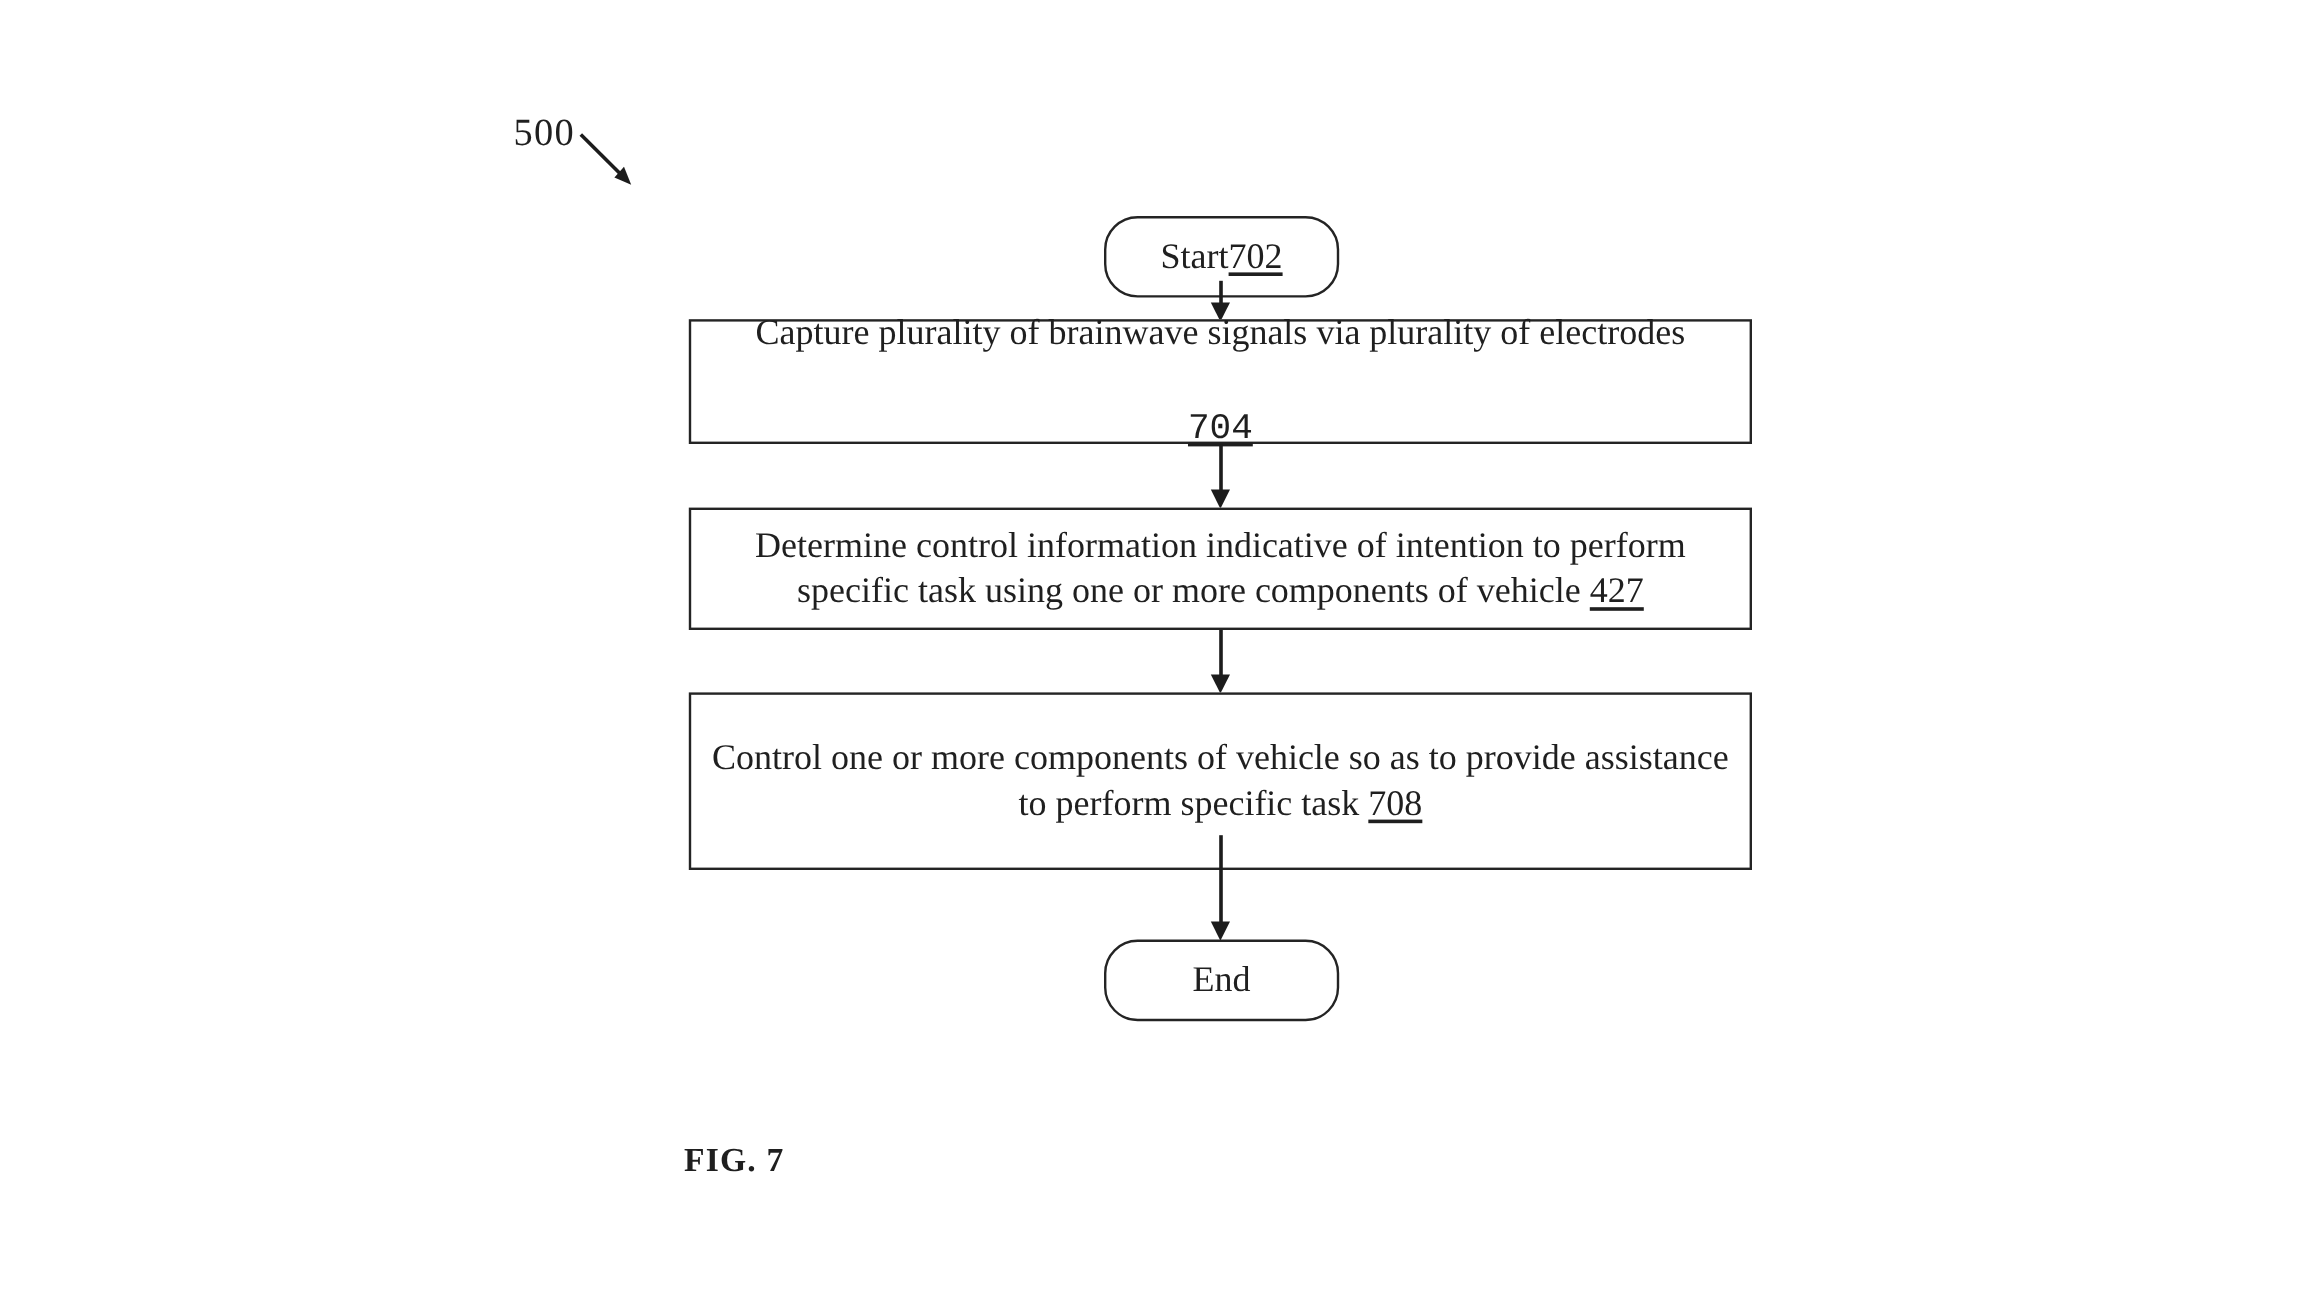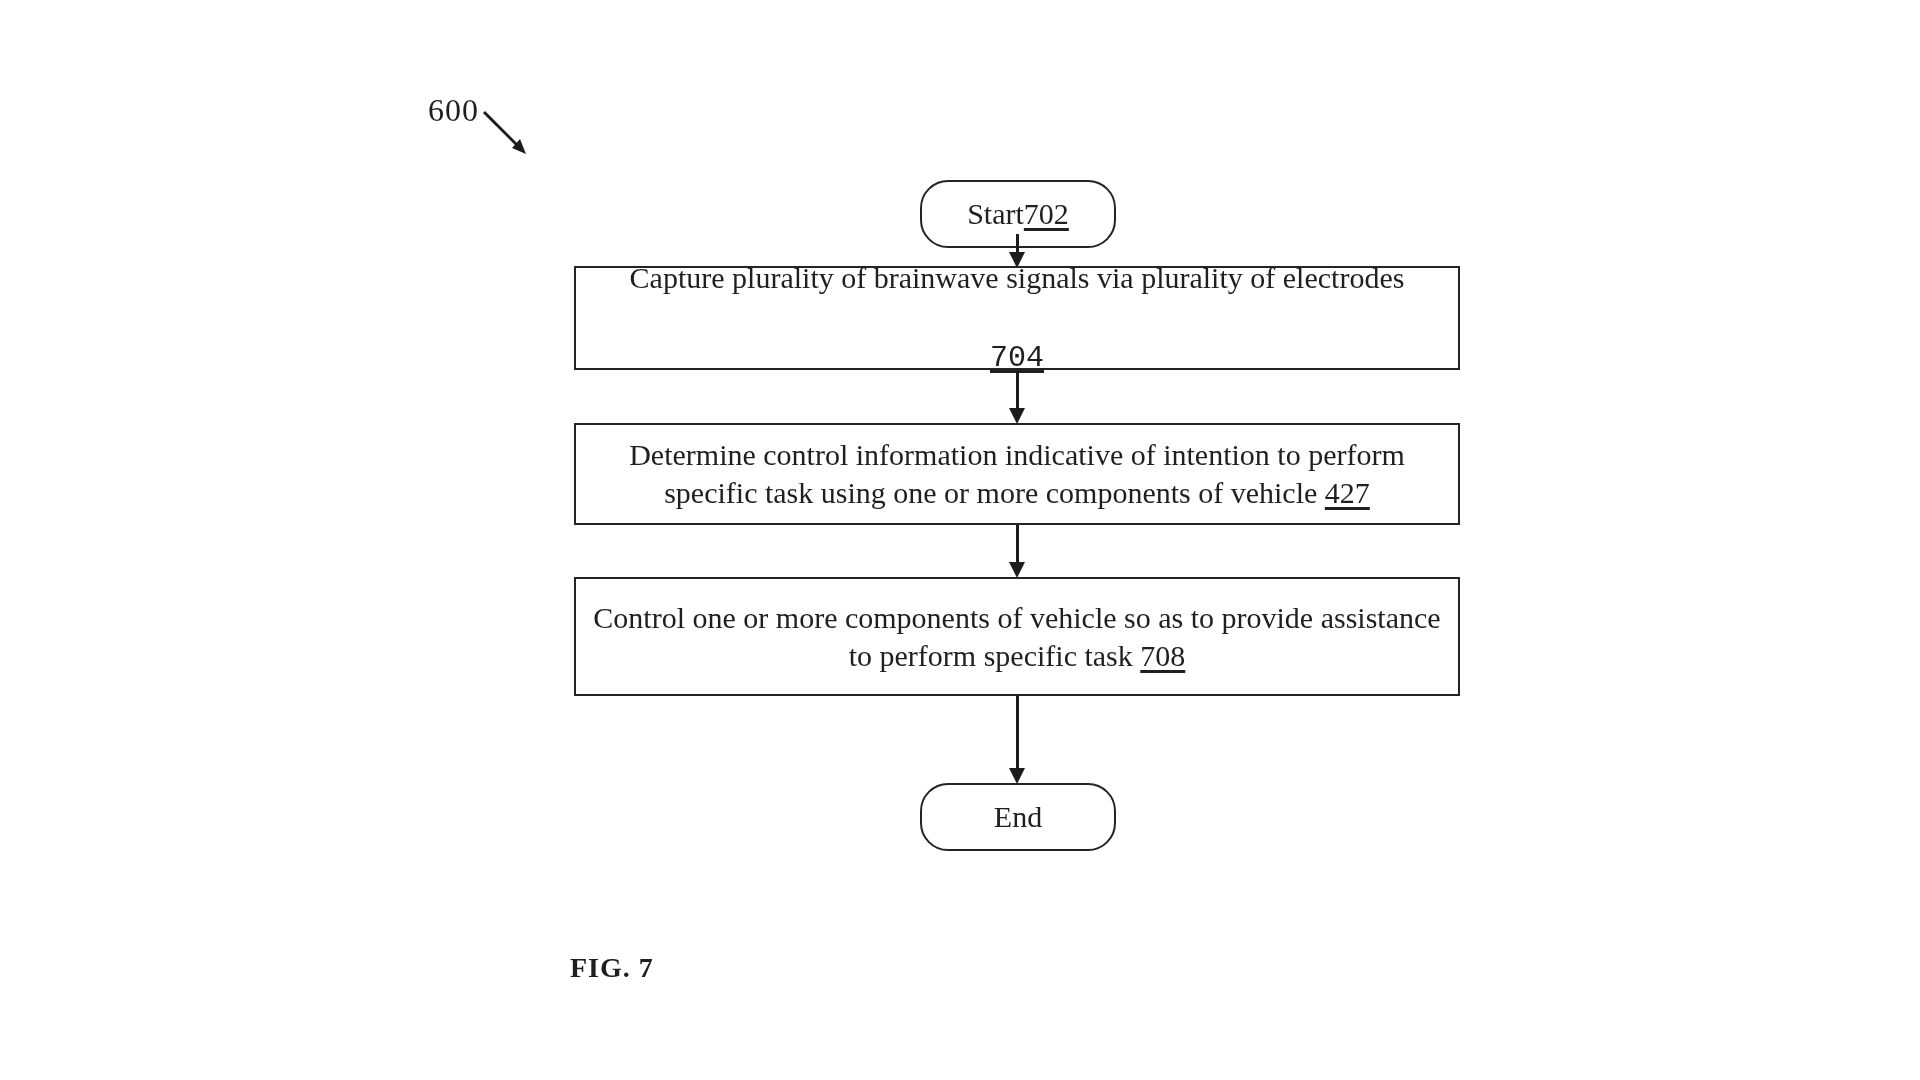--- a/index.html
+++ b/index.html
@@ -51,21 +51,21 @@
   .oval-start { top: 180px; }
   .oval-end   { top: 783px; }
   .box {
     left: 574px;
     width: 886px;
     padding: 8px 16px;
     gap: 41px;
   }
   .box-1 { top: 266px; height: 104px; }
   .box-2 { top: 423px; height: 102px; }
-  .box-3 { top: 577px; height: 119px; align-items: flex-end; }
+  .box-3 { top: 577px; height: 148px; align-items: flex-end; }
   .ref-num {
     text-decoration: underline;
     text-underline-offset: 4px;
   }
   .ref-inline { margin-left: 0; }
   .ref-own-line { display: block; margin-top: 2px; font-family: Liberation Mono, monospace; }
   .flow-arrow {
     position: absolute;
     left: 1016px;
     width: 2.5px;
@@ -96,21 +96,21 @@
     font-size: 28px;
     font-weight: bold;
     letter-spacing: 1px;
   }
 </style>
 </head>
 <body>
 
 <div class="page">
 
-  <div class="ref-label">600</div>
+  <div class="ref-label">500</div>
   <svg class="ref-arrow-svg" width="70" height="70" viewBox="0 0 70 70">
     <line x1="6" y1="8" x2="42" y2="44" stroke="#1c1c1c" stroke-width="3"></line>
     <polygon points="48,50 34,44 42,35" fill="#1c1c1c"></polygon>
   </svg>
 
   <div class="node oval oval-start">
     <span>Start</span>
     <span class="ref-num ref-inline">702</span>
   </div>
 

